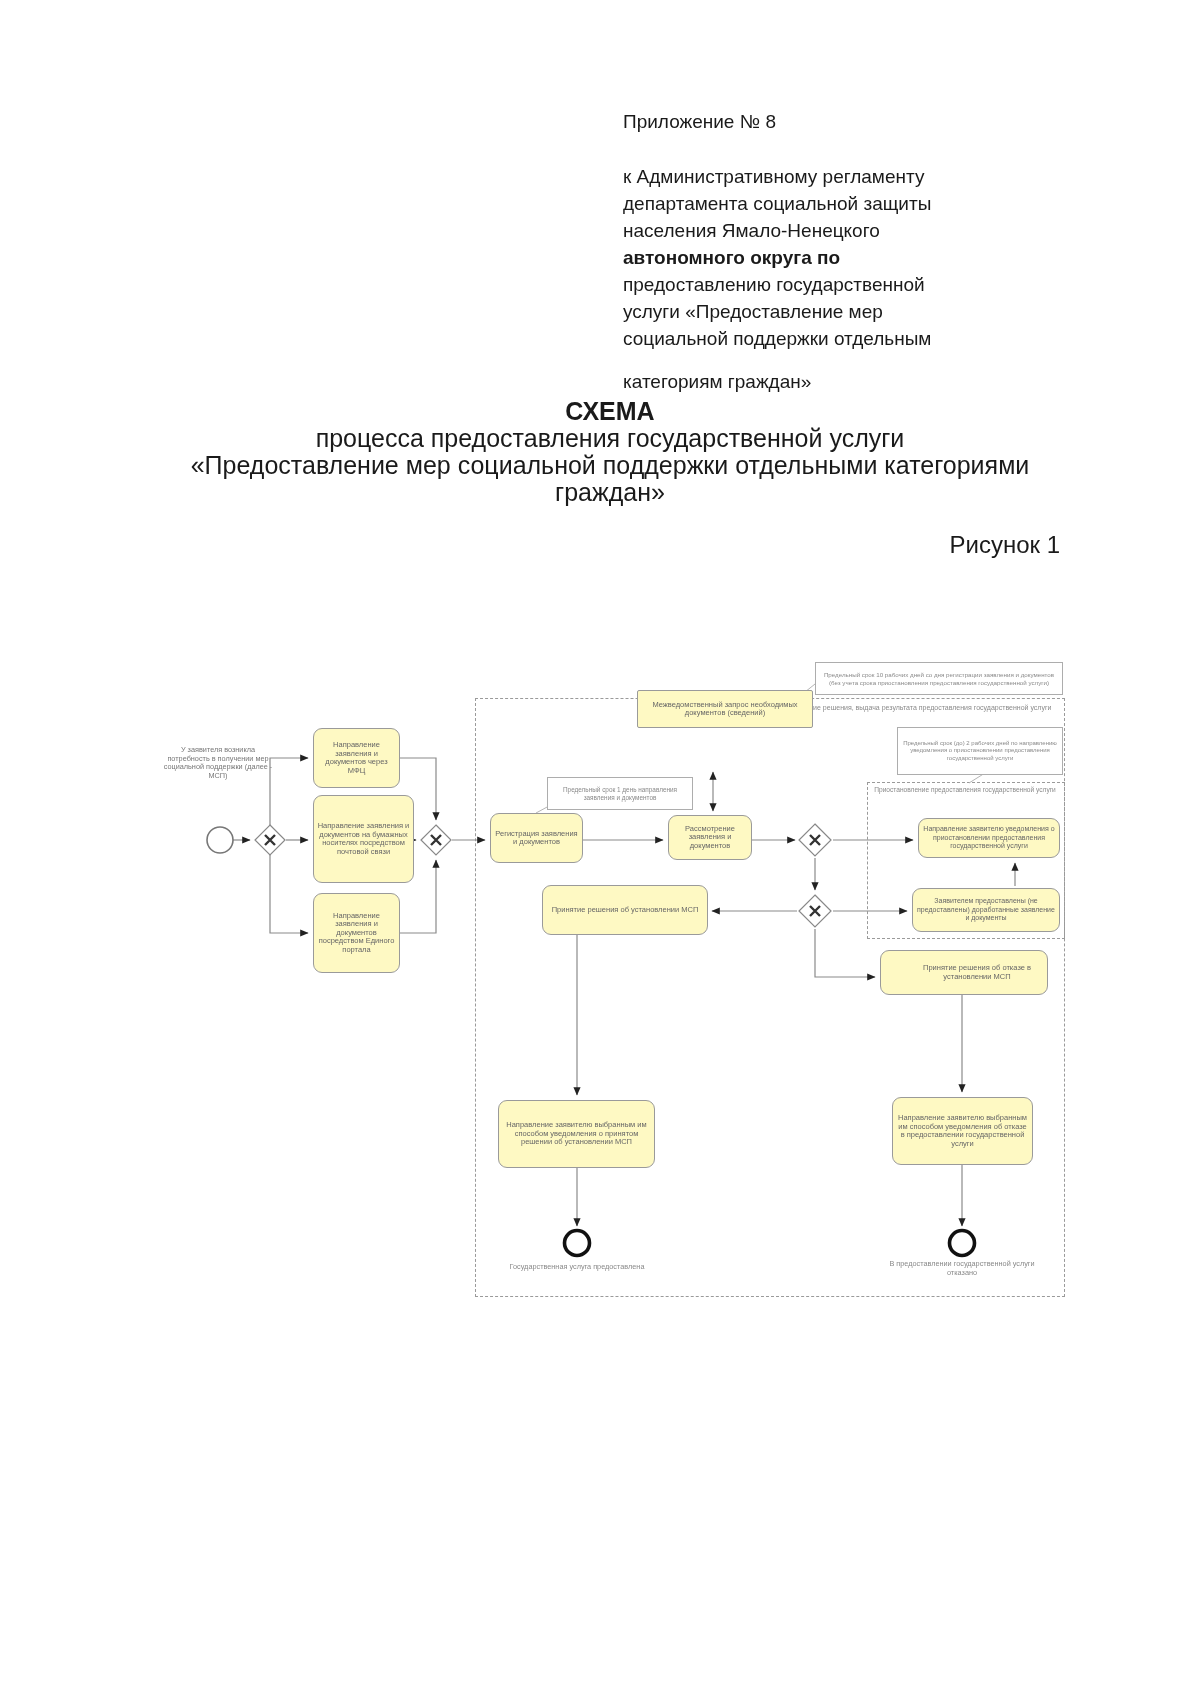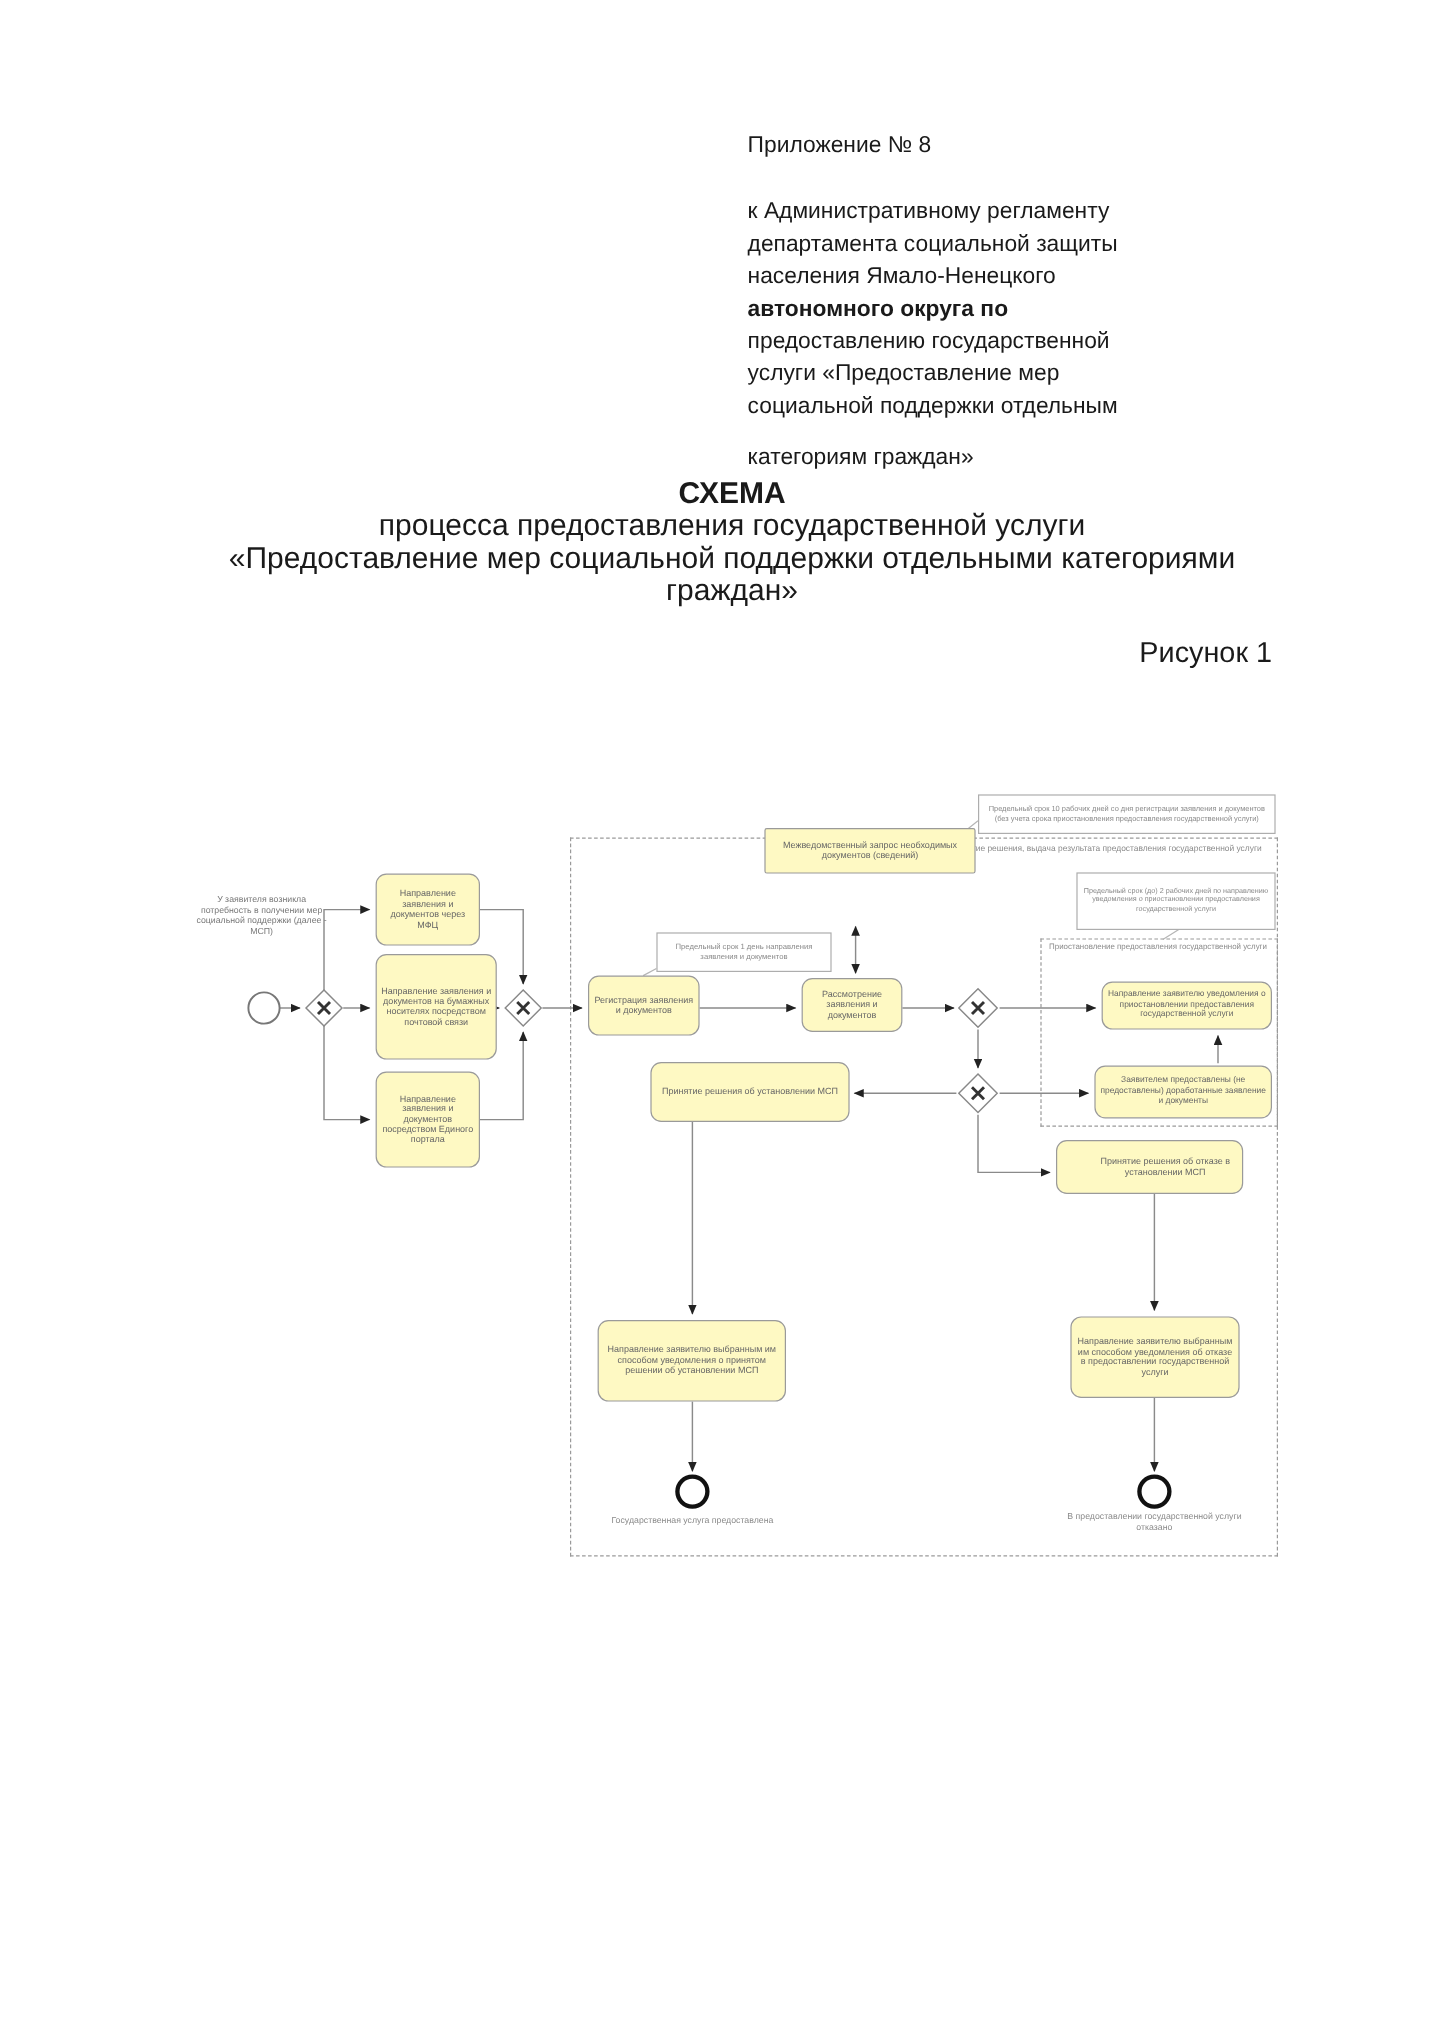--- a/index.html
+++ b/index.html
@@ -139,21 +139,21 @@
   <div class="task rect-task" style="left:637px;top:690px;width:176px;height:38px;">Межведомственный запрос необходимых документов (сведений)</div>
 
   <div class="task" style="left:668px;top:815px;width:84px;height:45px;">Рассмотрение заявления и документов</div>
 
   <div class="task" style="left:918px;top:818px;width:142px;height:40px;font-size:7px;">Направление заявителю уведомления о приостановлении предоставления государственной услуги</div>
 
   <div class="task" style="left:912px;top:888px;width:148px;height:44px;font-size:7px;">Заявителем предоставлены (не предоставлены) доработанные заявление и документы</div>
 
   <div class="task" style="left:542px;top:885px;width:166px;height:50px;">Принятие решения об установлении МСП</div>
 
-  <div class="task" style="left:880px;top:950px;width:156px;height:45px;padding-left:29px;">Принятие решения об отказе в установлении МСП</div>
+  <div class="task" style="left:880px;top:950px;width:168px;height:45px;padding-left:29px;">Принятие решения об отказе в установлении МСП</div>
 
   <div class="task" style="left:498px;top:1100px;width:157px;height:68px;">Направление заявителю выбранным им способом уведомления о принятом решении об установлении МСП</div>
 
   <div class="task" style="left:892px;top:1097px;width:141px;height:68px;">Направление заявителю выбранным им способом уведомления об отказе в предоставлении государственной услуги</div>
 
   <div class="lbl" style="left:502px;top:1263px;width:150px;color:#8a8a8a;">Государственная услуга предоставлена</div>
   <div class="lbl" style="left:887px;top:1260px;width:150px;color:#8a8a8a;">В предоставлении государственной услуги отказано</div>
 
 </div>
 

